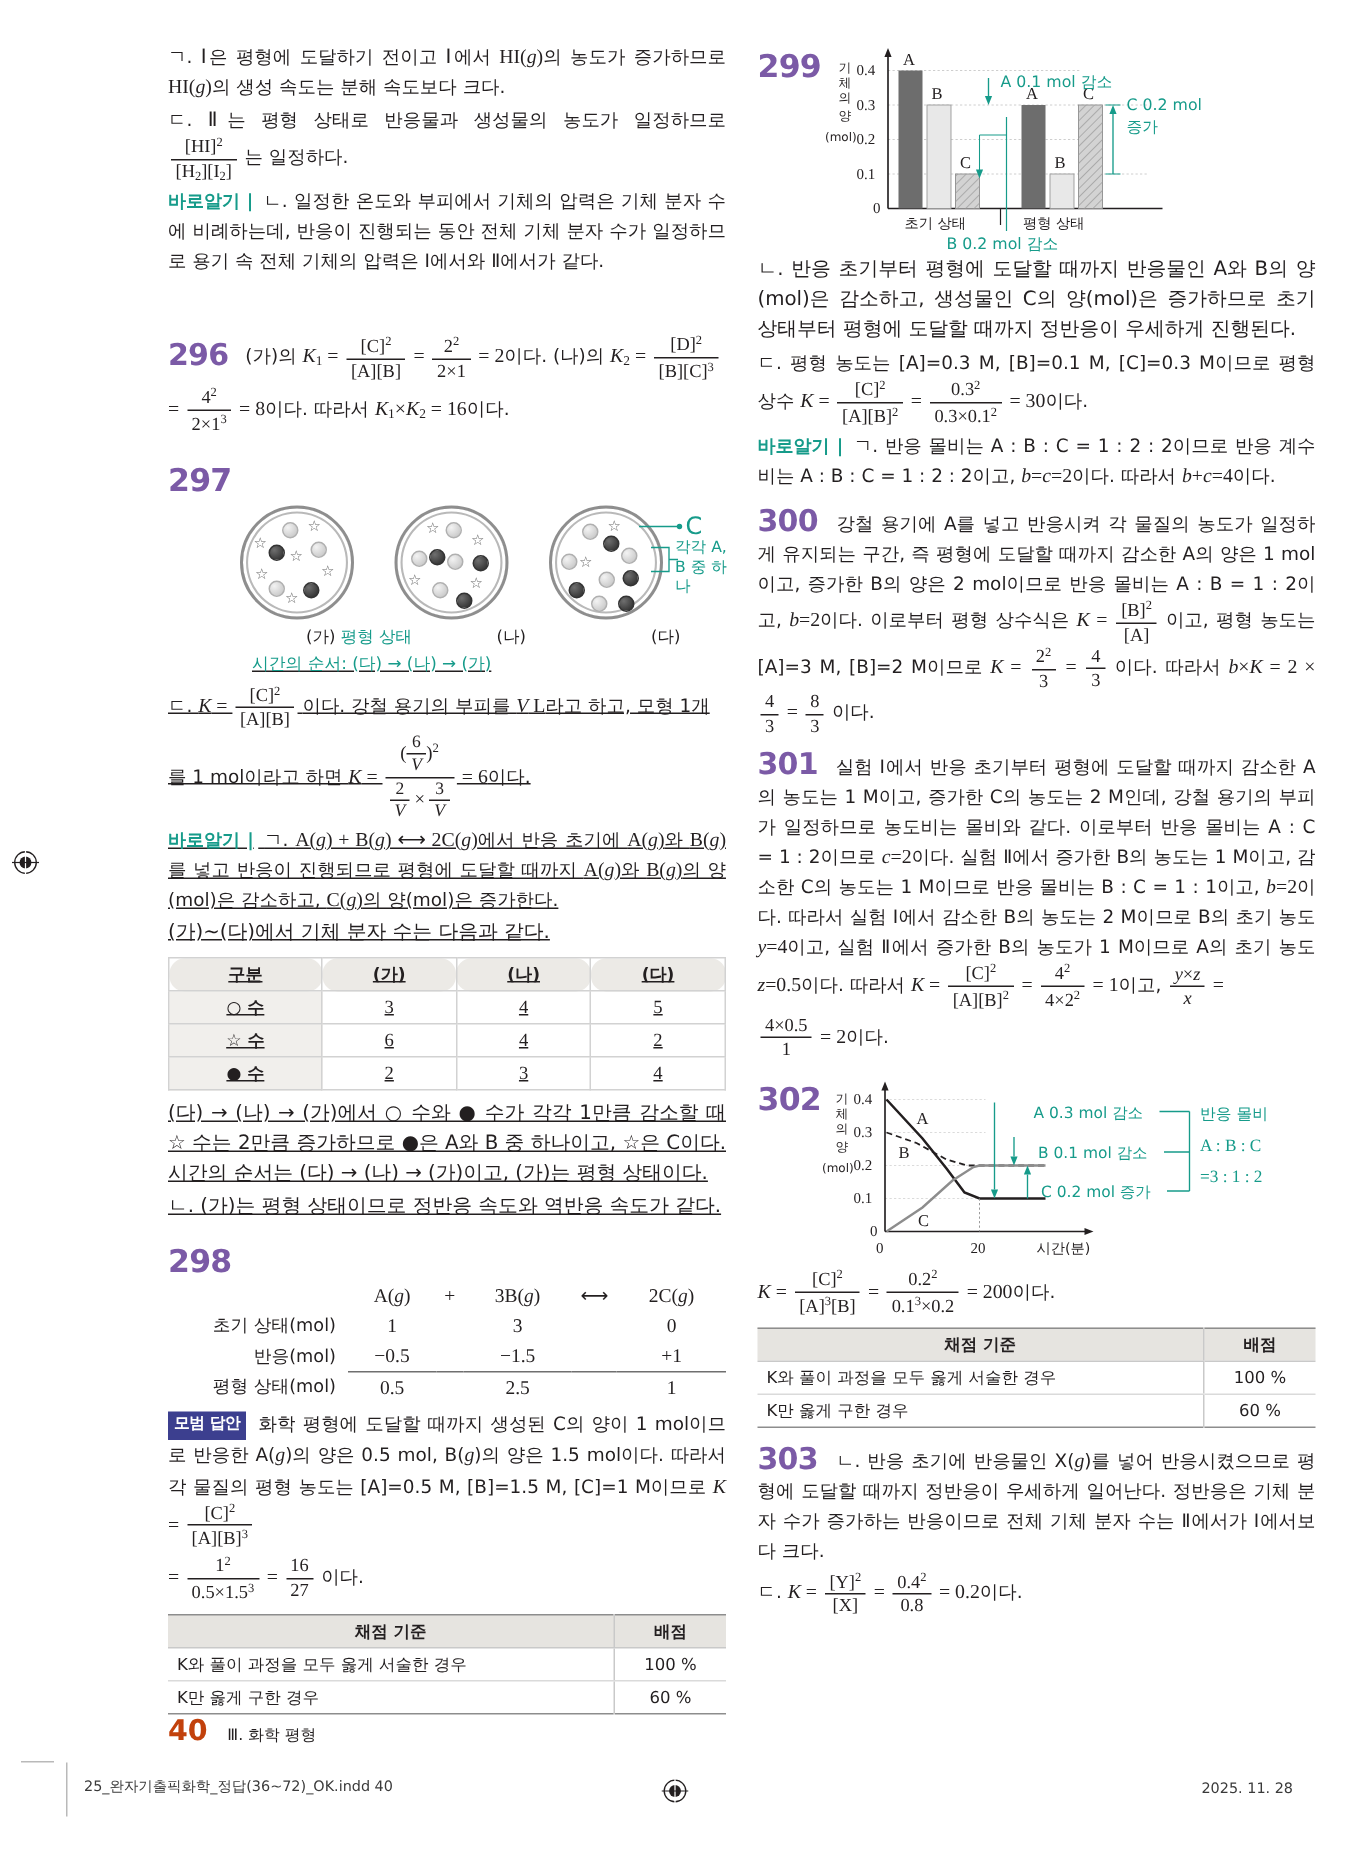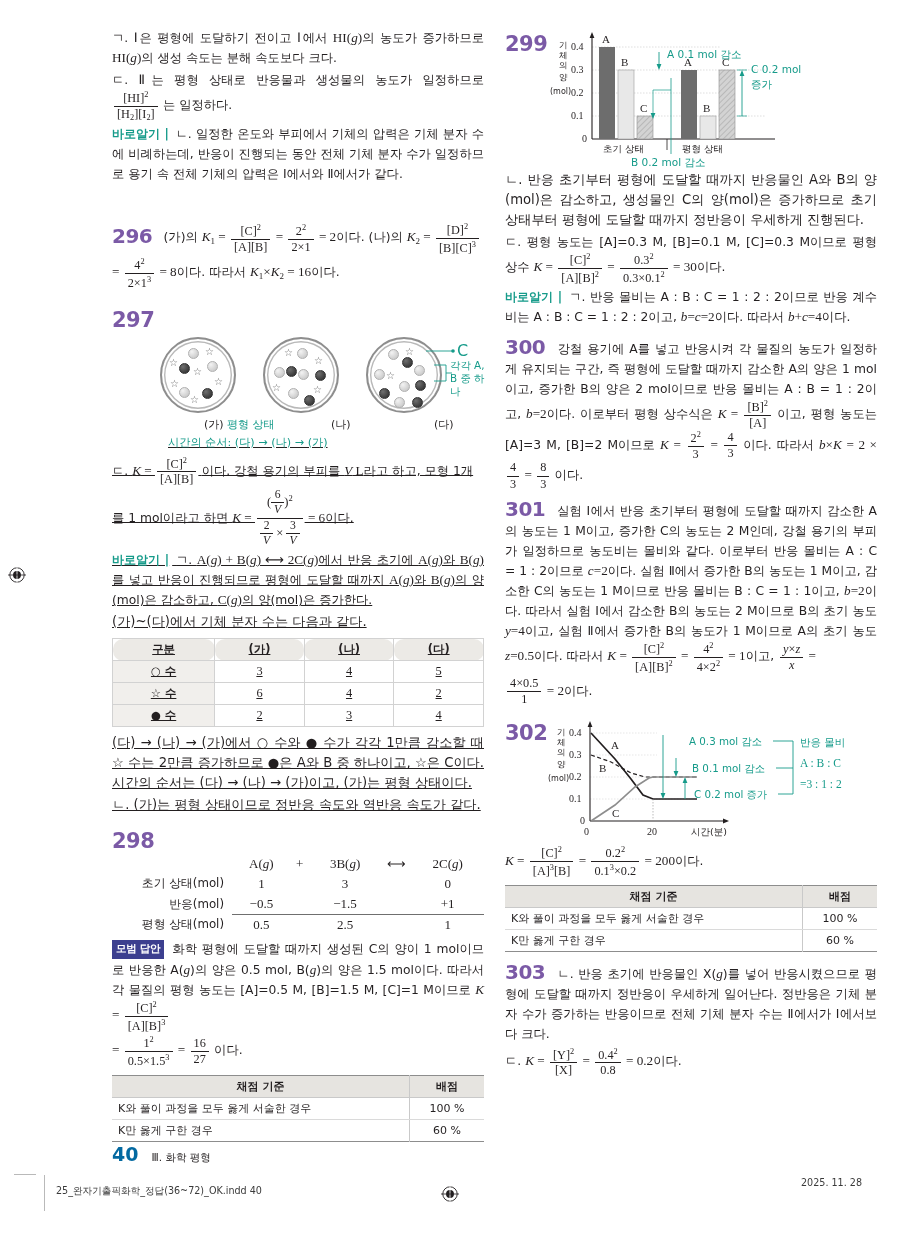--- a/index.html
+++ b/index.html
@@ -101,26 +101,26 @@
   .dot.dark{background:radial-gradient(circle at 32% 30%,#6f6f6f,#3c3c3c 70%,#2e2e2e);border:0.6px solid #333;}
   .star{position:absolute;font-size:10px;line-height:9px;color:#6a6a6a;font-family:"DejaVu Sans",sans-serif;}
   .mlabel{position:absolute;top:78px;font-family:"DejaVu Sans",sans-serif;font-size:11px;white-space:nowrap;margin-left:46px;}
   .teal{color:#169b8a;}
   .tealb{color:#169b8a;font-family:"DejaVu Sans",sans-serif;}
   .seq{font-family:"DejaVu Sans",sans-serif;font-size:11.2px;color:#169b8a;margin:1px 0 6px 56px;}
   svg{display:block;}
 
   
   .pagenum{position:absolute;left:112px;bottom:78px;font-family:"DejaVu Sans",sans-serif;}
-  .pagenum .n{font-size:19px;font-weight:bold;color:#0369a1;}
+  .pagenum .n{font-size:19px;font-weight:bold;color:#c2410c;}
   .pagenum .s{font-size:10.5px;margin-left:8px;color:#231f20;}
   .footrule{position:absolute;left:44px;bottom:32px;width:1px;height:36px;background:#b9b9b9;}
   .foottop{position:absolute;left:14px;bottom:68px;width:22px;height:1px;background:#b9b9b9;}
   .footleft{position:absolute;left:56px;bottom:45px;font-family:"DejaVu Sans",sans-serif;font-size:9.6px;color:#3a3a3a;}
-  .footright{position:absolute;right:38px;bottom:55px;font-family:"DejaVu Sans",sans-serif;font-size:9.6px;color:#3a3a3a;margin-left:32px;}
+  .footright{position:absolute;right:38px;bottom:45px;font-family:"DejaVu Sans",sans-serif;font-size:9.6px;color:#3a3a3a;margin-left:32px;}
   .regmark{position:absolute;left:50%;bottom:40px;transform:translateX(-50%);width:18px;height:18px;}
   .regleft{position:absolute;left:8px;top:566px;width:18px;height:18px;}
 </style>
 </head>
 <body>
 
 <div class="page">
 
   <div class="col col-left">
 

